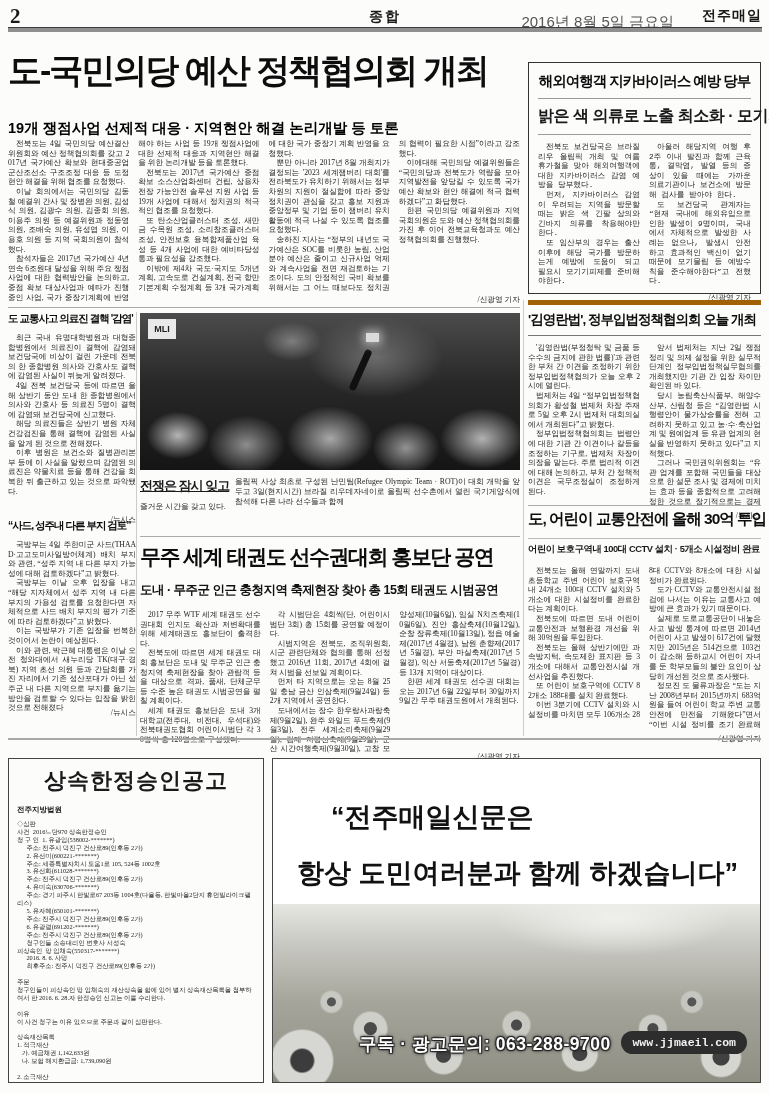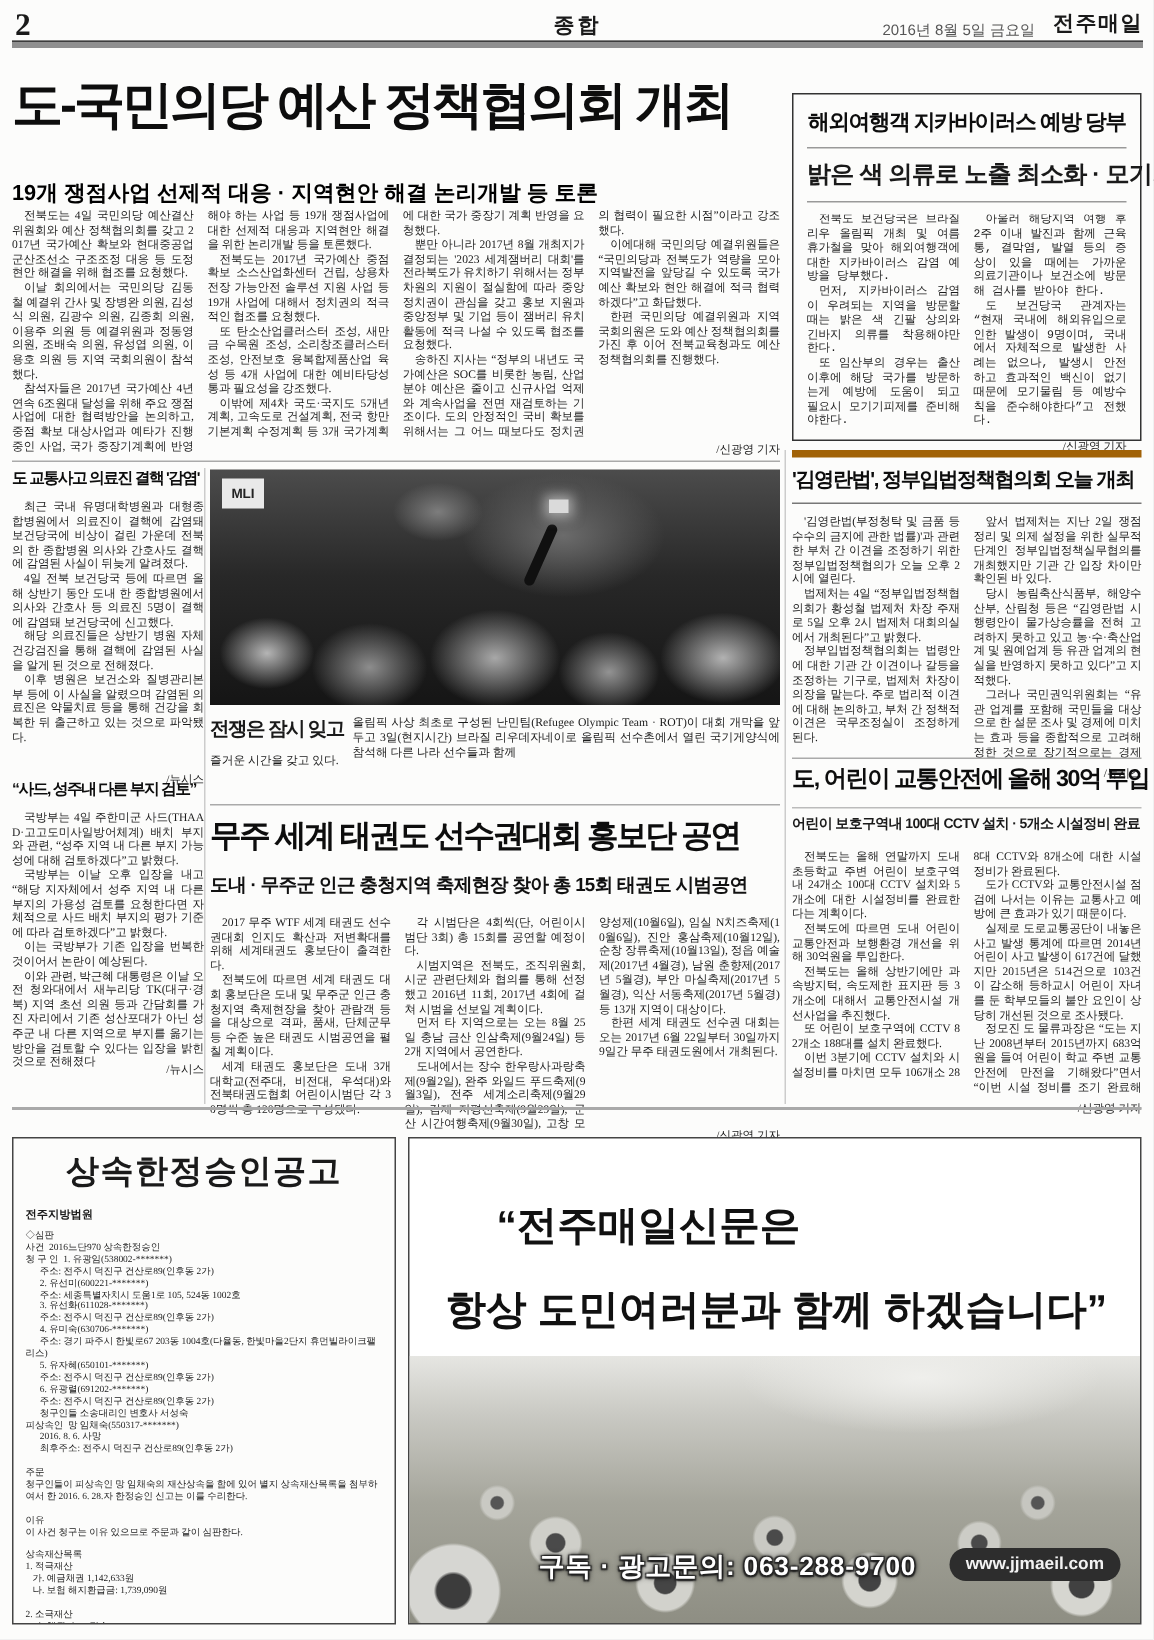--- a/index.html
+++ b/index.html
@@ -4,21 +4,21 @@
 <style>
   html,body{margin:0;padding:0;background:#e8e8e8;}
   #page{position:relative;width:769px;height:1093px;background:#fcfcfb;overflow:hidden;
         font-family:"Liberation Serif",serif;color:#1a1a1a;}
   .sans{font-family:"Liberation Sans",sans-serif;}
 
   
   .hdr{position:absolute;top:4px;left:8px;right:7px;height:22px;}
   .pagenum{position:absolute;left:2px;top:0;font-size:21px;font-weight:bold;font-family:"Liberation Serif",serif;}
   .section-title{position:absolute;left:0;right:0;top:4px;text-align:center;font-size:14px;font-weight:bold;letter-spacing:2px;}
-  .dateline{position:absolute;right:72px;top:9px;font-size:10px;color:#555;}
+  .dateline{position:absolute;right:88px;top:9px;font-size:15px;color:#555;}
   .papername{position:absolute;right:0;top:3px;font-size:14px;font-weight:bold;letter-spacing:1px;}
   .headrule{position:absolute;top:27px;left:8px;width:754px;height:4px;background:#8f8f8f;border-top:1px solid #3c3c3c;}
 
   
   .para{margin:0;text-indent:8px;text-align:justify;word-break:break-all;}
   .abody{position:relative;overflow:hidden;font-size:7.7px;line-height:9.6px;column-fill:auto;}
   .byline{position:absolute;right:0;bottom:0;background:rgba(252,252,251,.95);padding-left:5px;font-size:7.7px;}
   .hrule{position:absolute;height:1px;background:#aaa;}
   .vrule{position:absolute;width:1px;background:#ccc;}
 
@@ -45,21 +45,21 @@
       radial-gradient(ellipse 58px 42px at 90% 80%, #b2b2b2 0%, rgba(0,0,0,0) 72%),
       radial-gradient(ellipse 90px 55px at 62% 28%, #6b6b6b 0%, rgba(0,0,0,0) 75%),
       radial-gradient(ellipse 40px 26px at 40% 18%, #7d7d7d 0%, rgba(0,0,0,0) 75%),
       linear-gradient(180deg,#4c4c4c 0%,#282828 45%,#151515 100%);}
   .photo-sign{position:absolute;left:8px;top:6px;width:28px;height:20px;background:#e9e9e9;color:#222;
     font-size:9px;font-weight:bold;text-align:center;line-height:20px;font-family:"Liberation Sans",sans-serif;}
   .photo-arm{position:absolute;left:57%;top:22%;width:7px;height:44px;background:#101010;transform:rotate(24deg);border-radius:4px;}
   .photo-phone{position:absolute;left:59.5%;top:13%;width:13px;height:9px;background:#dadada;box-shadow:0 0 8px 3px rgba(230,230,230,.55);}
   .caption{position:absolute;left:140px;top:477px;width:380px;display:flex;gap:9px;}
   .cap-left{width:86px;flex:0 0 86px;}
-  .cap-title{font-size:13px;font-weight:bold;letter-spacing:-1px;white-space:nowrap;}
+  .cap-title{font-size:13px;font-weight:bold;letter-spacing:-1px;white-space:nowrap;text-decoration:underline;}
   .cap-sub{margin-top:6px;font-size:7.8px;}
   .cap-body{flex:1;font-size:7.8px;line-height:10px;text-align:justify;word-break:break-all;}
 
   
   .tkd-art{position:absolute;left:140px;top:543px;width:380px;}
   .tkd-art h2{margin:0;font-size:21px;letter-spacing:-1.5px;font-weight:800;white-space:nowrap;color:#0d0d0d;}
   .tkd-sub{margin-top:11px;font-size:12.5px;font-weight:bold;letter-spacing:-0.5px;white-space:nowrap;color:#111;}
   .tkd-body{margin-top:11px;height:152px;column-count:3;column-gap:9px;}
 
   
@@ -107,21 +107,21 @@
       radial-gradient(circle at 78% 70%, #4a4a4a 0 5px, #ccccc6 6px 13px, rgba(0,0,0,0) 15px),
       radial-gradient(circle at 92% 86%, #414141 0 8px, #d6d6d0 9px 19px, rgba(0,0,0,0) 21px),
       radial-gradient(circle at 86% 55%, #555 0 4px, #c6c6c0 5px 10px, rgba(0,0,0,0) 12px),
       radial-gradient(circle at 12% 55%, #555 0 4px, #c9c9c3 5px 10px, rgba(0,0,0,0) 12px),
       radial-gradient(ellipse 160px 50px at 70% 8%, #efefec 0%, rgba(0,0,0,0) 75%),
       linear-gradient(180deg,#e6e6e2 0%,#c9c9c3 22%,#a5a59b 55%,#8e8e83 100%);}
   .ad-contact{position:absolute;bottom:26px;left:86px;font-size:17.5px;font-weight:800;color:#fff;
     font-family:"Liberation Sans",sans-serif;letter-spacing:0.5px;
     text-shadow:-1px -1px 1px #222,1px -1px 1px #222,-1px 1px 1px #222,1px 1px 1px #222,0 0 4px #000;}
   .ad-site{position:absolute;bottom:28px;right:13px;background:#2d2d2d;color:#f2f2f2;font-size:11.5px;
-    font-family:Liberation Sans, sans-serif;font-weight:bold;padding:5px 11px;border-radius:12px;}
+    font-family:Liberation Mono, monospace;font-weight:bold;padding:5px 11px;border-radius:12px;}
 </style>
 </head>
 <body>
 
 <div id="page">
 
   <div class="hdr sans">
     <div class="pagenum">2</div>
     <div class="section-title">종합</div>
     <div class="dateline">2016년 8월 5일 금요일</div>

